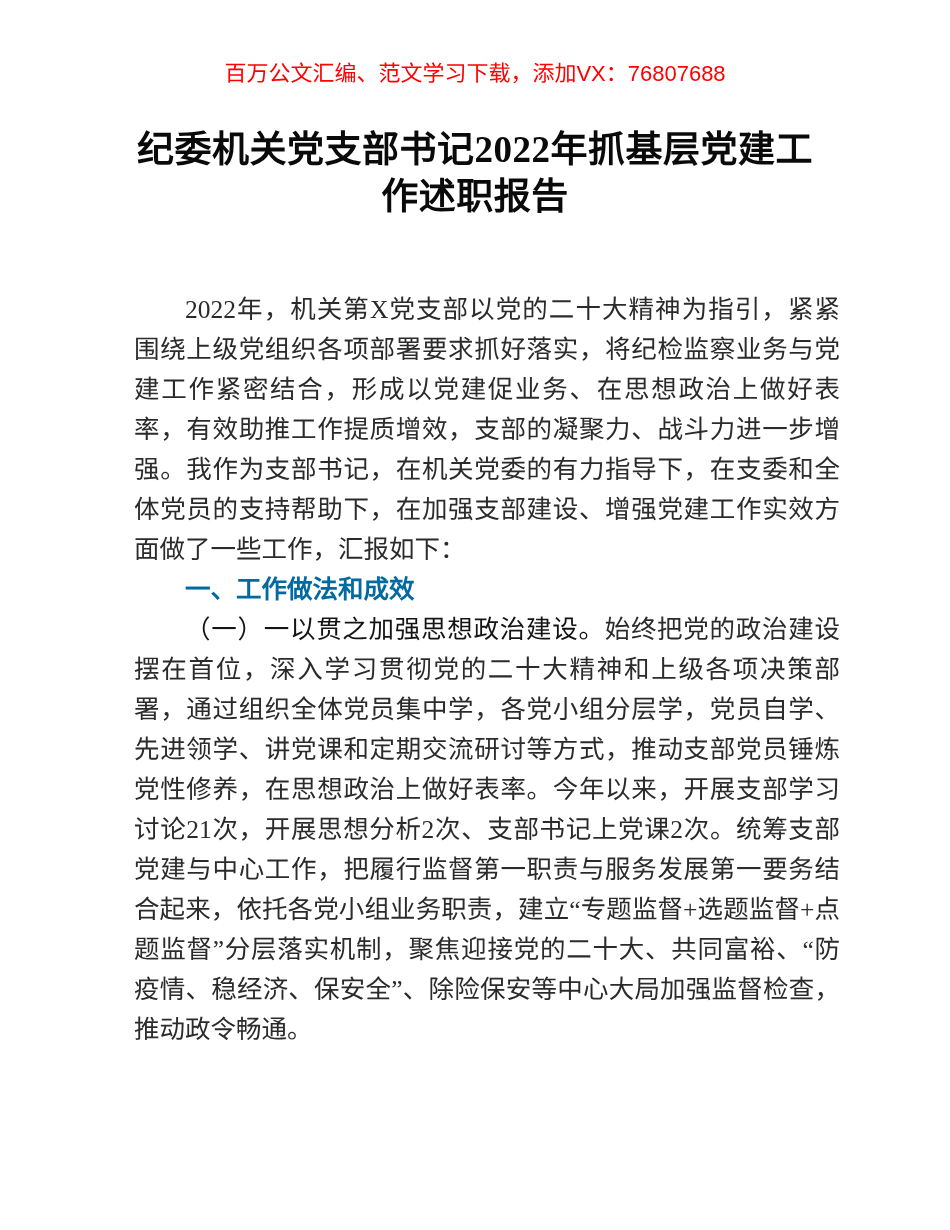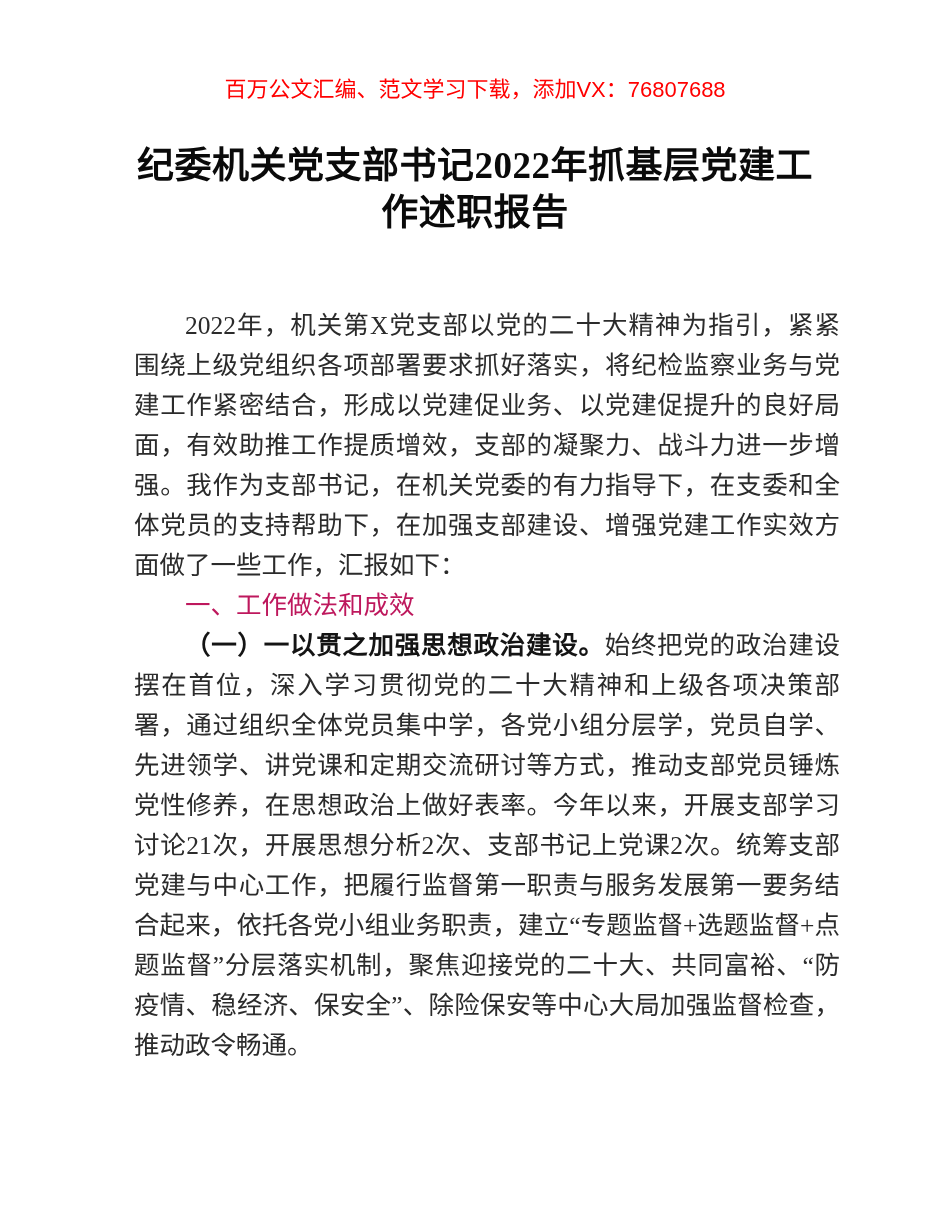--- a/index.html
+++ b/index.html
@@ -8,21 +8,21 @@
   }
   body {
     width: 950px;
     height: 1230px;
     background: #ffffff;
     position: relative;
     overflow: hidden;
     font-family: "Liberation Serif", "DejaVu Serif", serif;
   }
   .banner {
-    padding-top: 76px;
+    padding-top: 60px;
     text-align: center;
     color: #ff0000;
     font-size: 22px;
     line-height: 27px;
     font-family: "Liberation Sans", "DejaVu Sans", sans-serif;
   }
   .doc-title {
     width: 700px;
     margin: 39px auto 0 auto;
     text-align: center;
@@ -38,32 +38,32 @@
     font-size: 25.5px;
     line-height: 40px;
     color: #2b2b2b;
     text-align: justify;
   }
   .para {
     margin: 0;
     text-indent: 2em;
   }
   .heading {
-    font-weight: normal;
-    color: #be185d;
+    font-weight: bold;
+    color: #0369a1;
   }
   .lead-bold {
-    font-weight: bold;
+    font-weight: normal;
     color: #141414;
   }
 </style>
 </head>
 <body>
 
 <div class="banner">百万公文汇编、范文学习下载，添加VX：76807688</div>
 
 <h1 class="doc-title">纪委机关党支部书记2022年抓基层党建工作述职报告</h1>
 
 <div class="content">
-  <p class="para">2022年，机关第X党支部以党的二十大精神为指引，紧紧围绕上级党组织各项部署要求抓好落实，将纪检监察业务与党建工作紧密结合，形成以党建促业务、以党建促提升的良好局面，有效助推工作提质增效，支部的凝聚力、战斗力进一步增强。我作为支部书记，在机关党委的有力指导下，在支委和全体党员的支持帮助下，在加强支部建设、增强党建工作实效方面做了一些工作，汇报如下：</p>
+  <p class="para">2022年，机关第X党支部以党的二十大精神为指引，紧紧围绕上级党组织各项部署要求抓好落实，将纪检监察业务与党建工作紧密结合，形成以党建促业务、在思想政治上做好表率，有效助推工作提质增效，支部的凝聚力、战斗力进一步增强。我作为支部书记，在机关党委的有力指导下，在支委和全体党员的支持帮助下，在加强支部建设、增强党建工作实效方面做了一些工作，汇报如下：</p>
   <p class="para heading">一、工作做法和成效</p>
   <p class="para"><span class="lead-bold">（一）一以贯之加强思想政治建设。</span><span>始终把党的政治建设摆在首位，深入学习贯彻党的二十大精神和上级各项决策部署，通过组织全体党员集中学，各党小组分层学，党员自学、先进领学、讲党课和定期交流研讨等方式，推动支部党员锤炼党性修养，在思想政治上做好表率。今年以来，开展支部学习讨论21次，开展思想分析2次、支部书记上党课2次。统筹支部党建与中心工作，把履行监督第一职责与服务发展第一要务结合起来，依托各党小组业务职责，建立“专题监督+选题监督+点题监督”分层落实机制，聚焦迎接党的二十大、共同富裕、“防疫情、稳经济、保安全”、除险保安等中心大局加强监督检查，推动政令畅通。</span></p>
 </div>
 
 </body></html>

